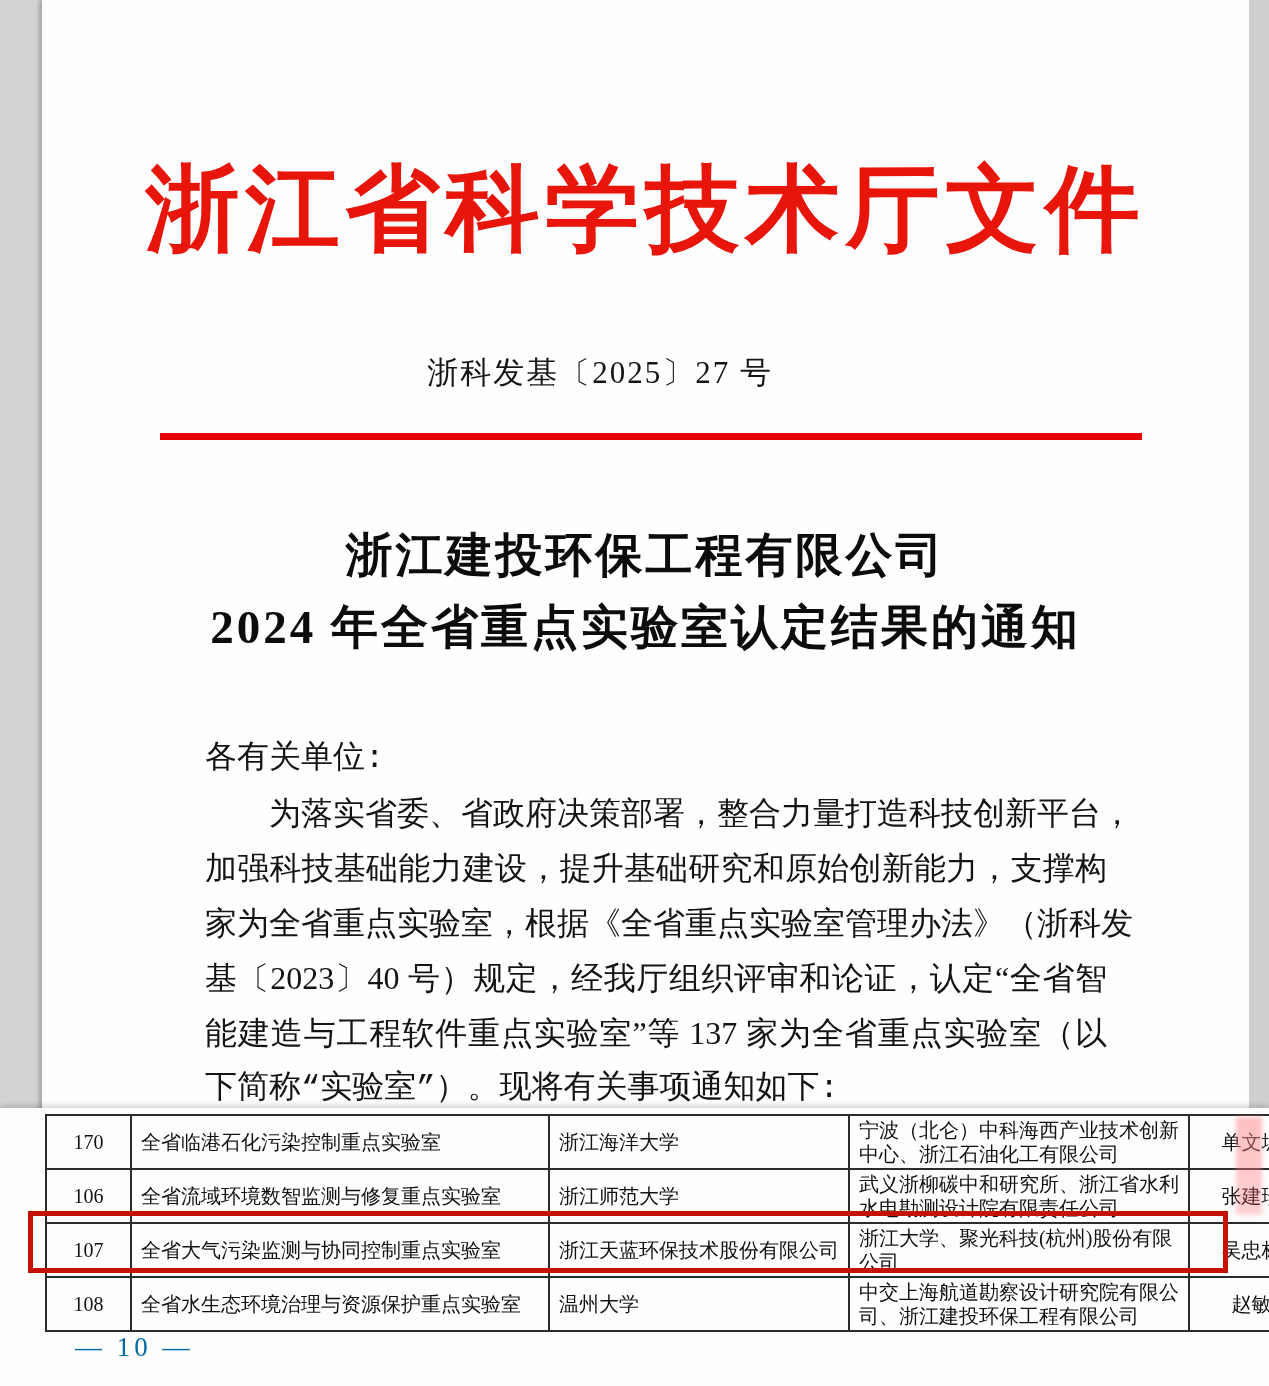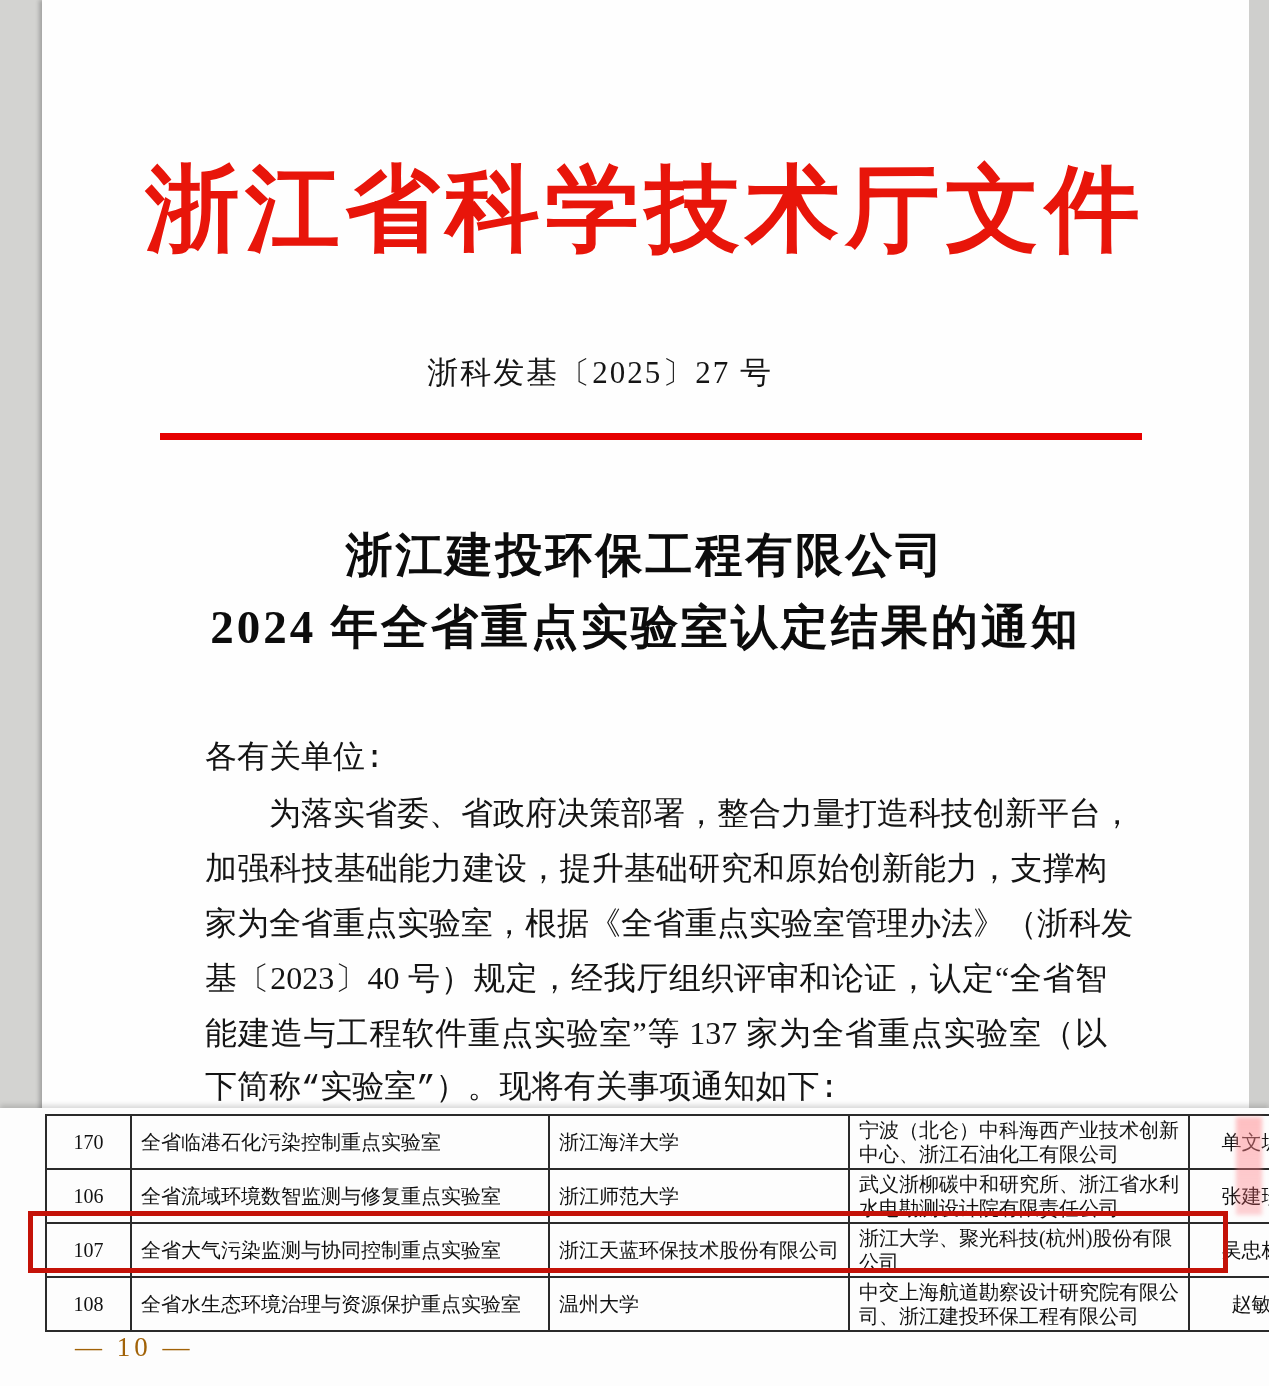--- a/index.html
+++ b/index.html
@@ -82,21 +82,21 @@
   td.c-host{width:280px;}
   td.c-part{width:320px;font-size:20px;line-height:25px;}
   td.c-dir{width:105px;text-align:center;padding:2px 2px;}
   .highlight-box{
     position:absolute;left:28px;top:103px;width:1190px;height:52px;
     border:5px solid var(--highlight-red,#c41208);
     z-index:5;
   }
   .page-num{
     position:absolute;left:75px;top:224px;
-    font-size:27px;color:#a16207;letter-spacing:4px;
+    font-size:27px;color:#0369a1;letter-spacing:4px;
     white-space:nowrap;
   }
   .pink-smudge{
     position:absolute;left:1236px;top:9px;width:26px;height:98px;
     background:linear-gradient(180deg,rgba(255,140,145,.55),rgba(255,95,105,.28));
     filter:blur(2px);
     z-index:6;
   }
   
   .right-margin{

